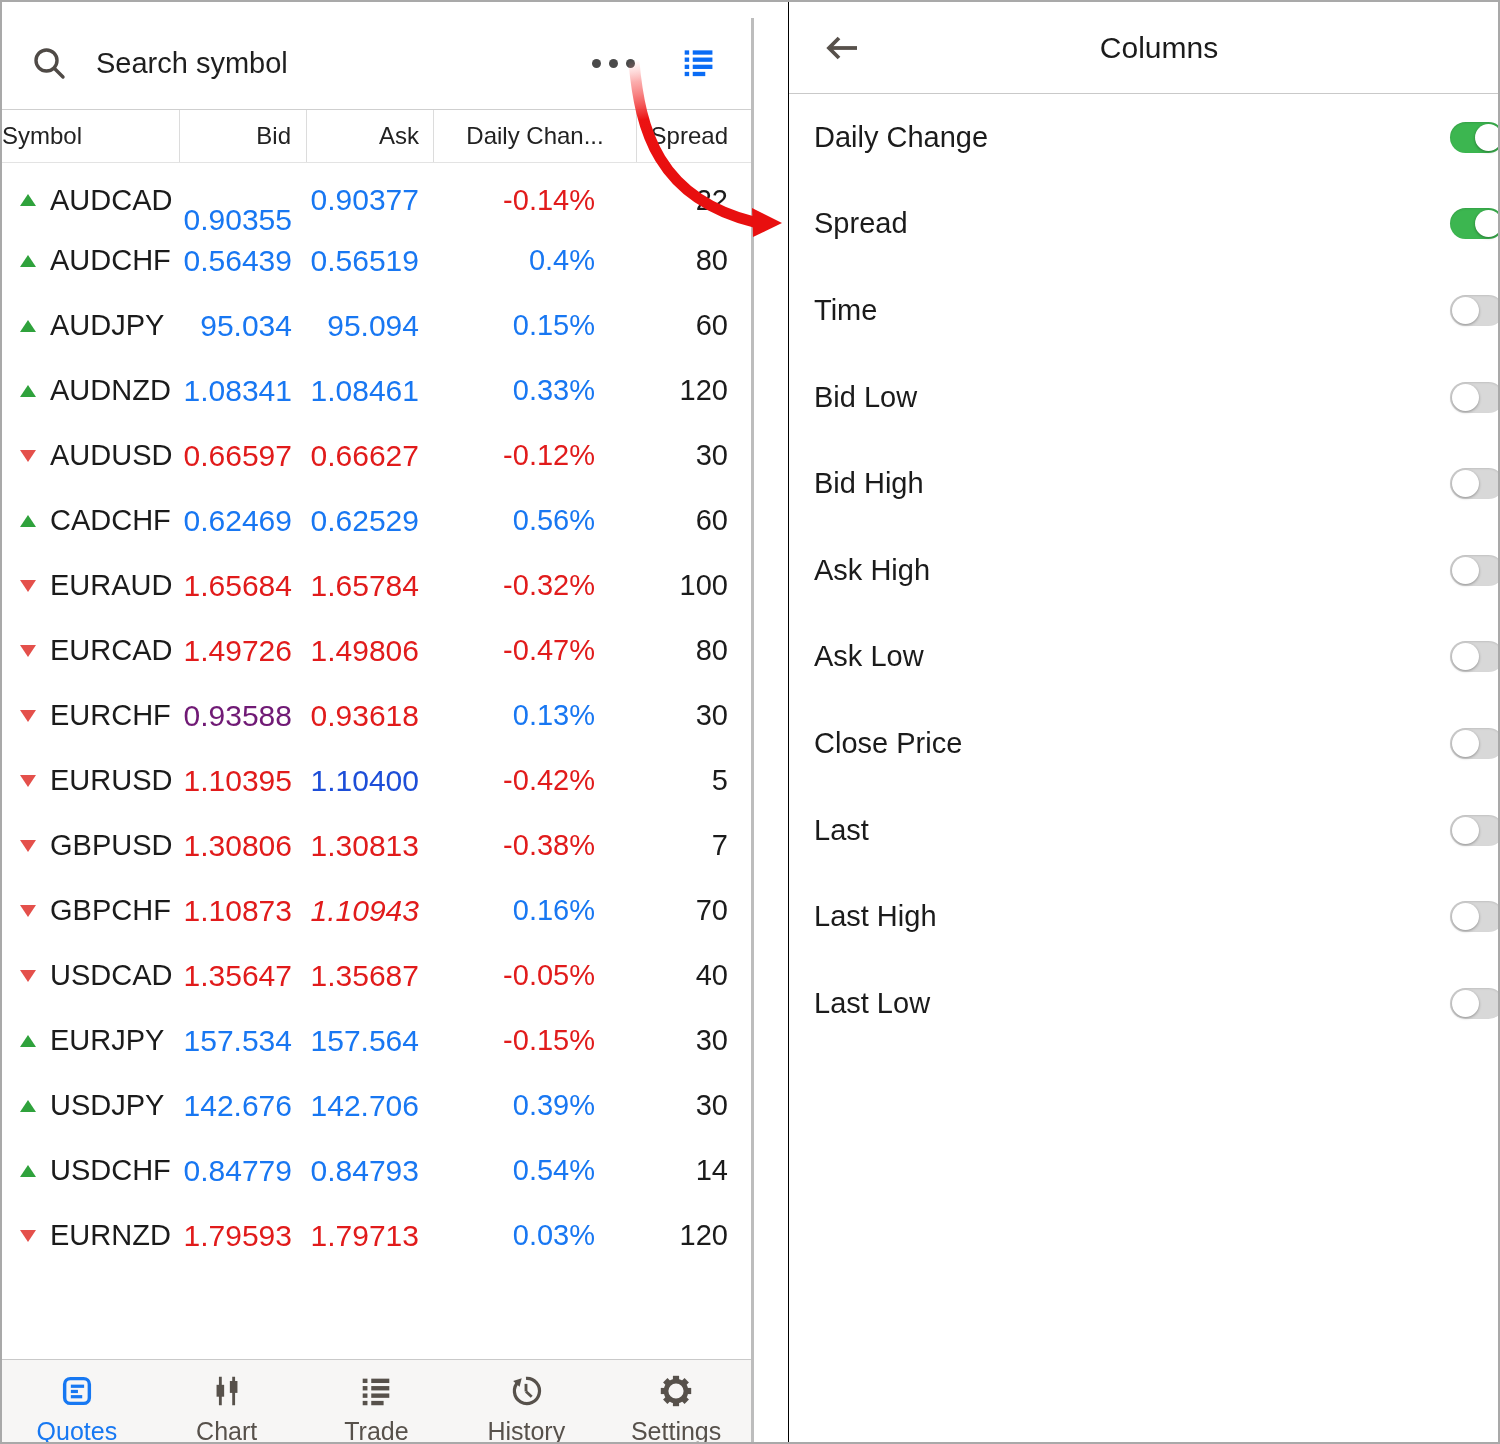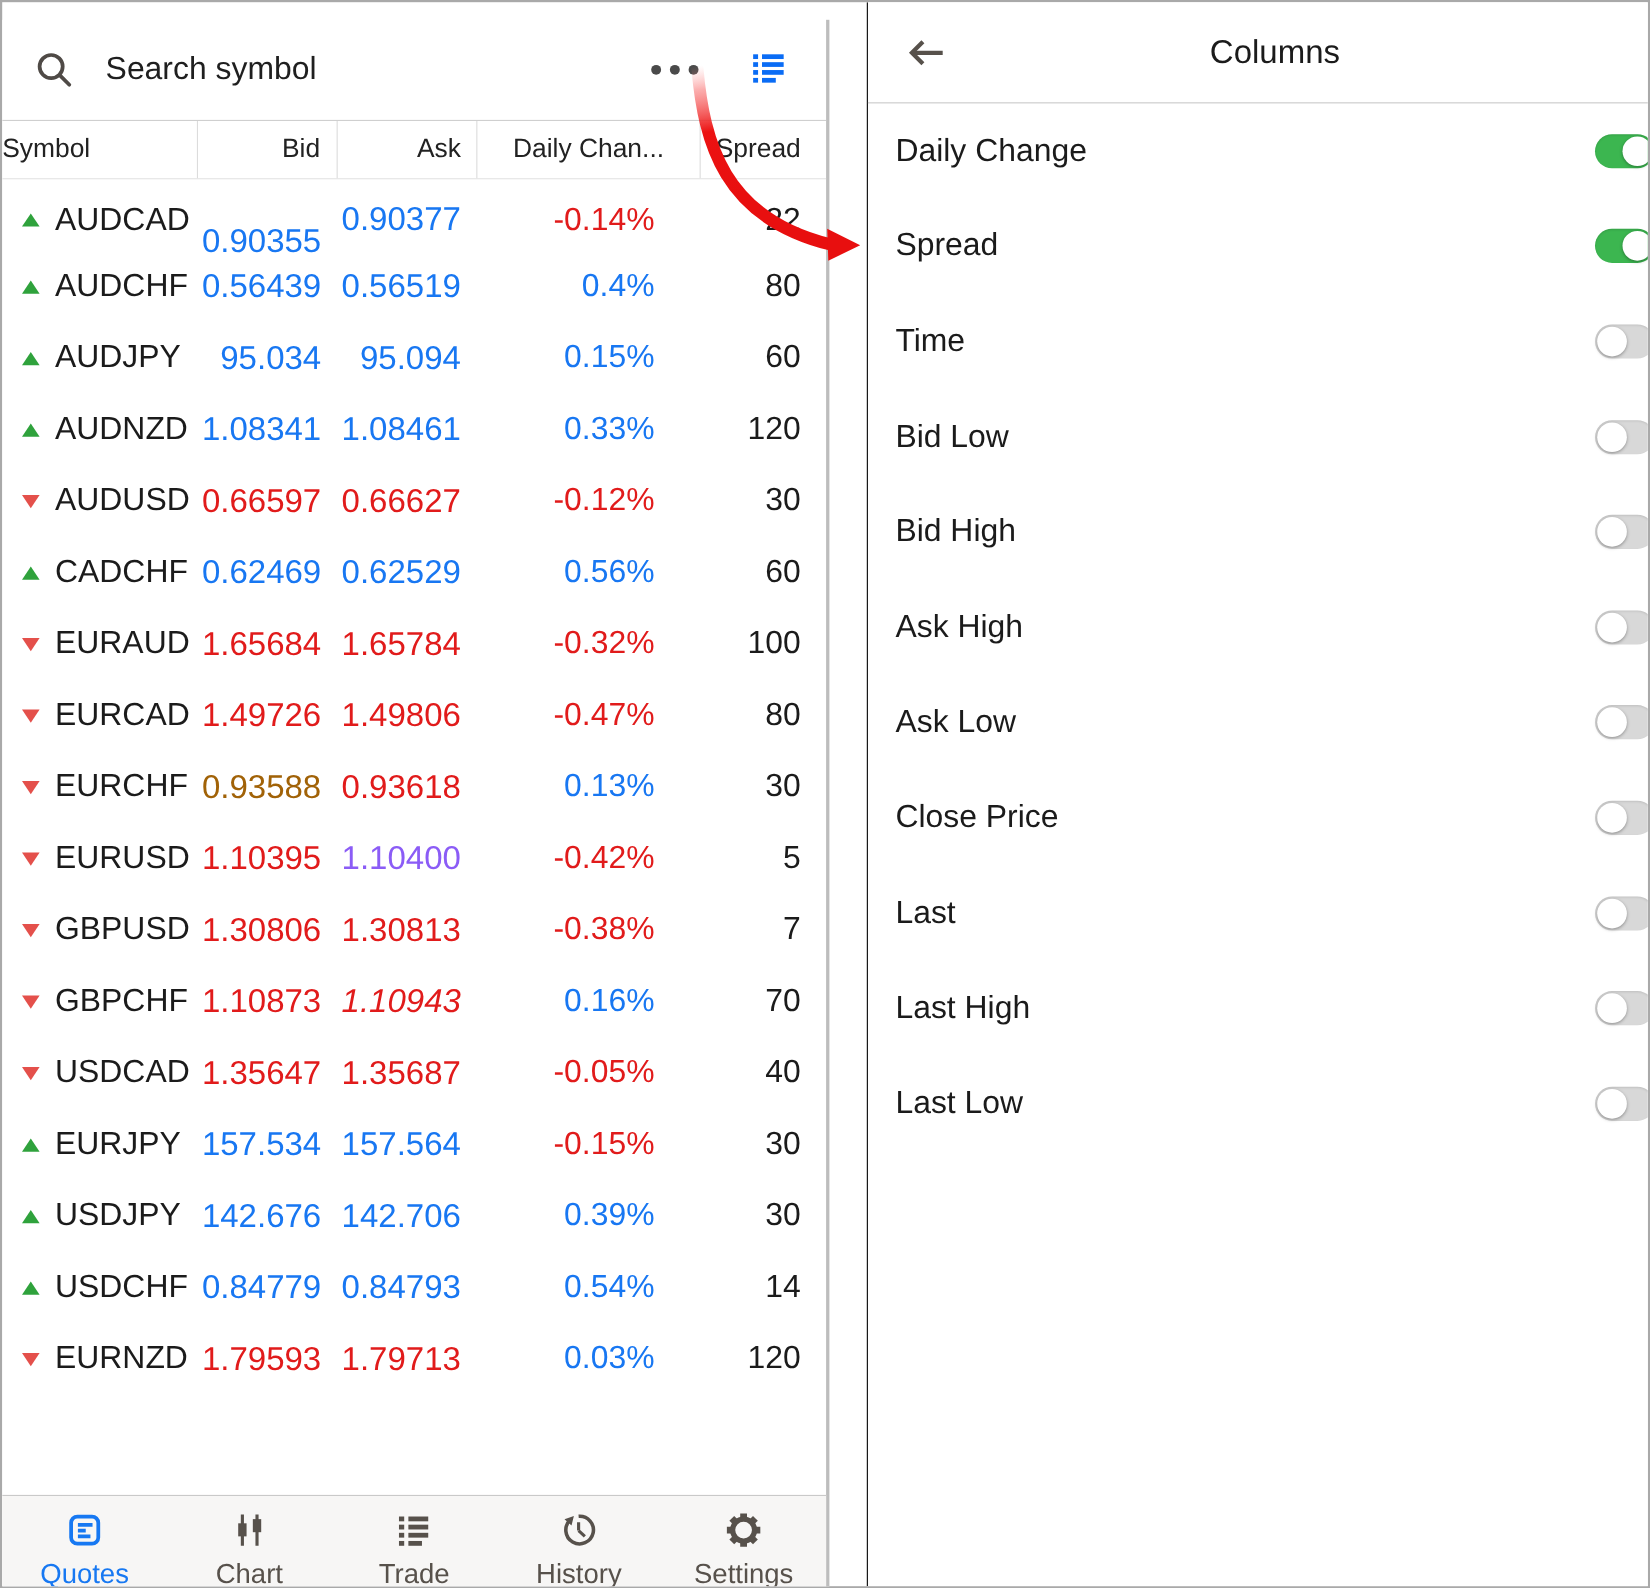--- a/index.html
+++ b/index.html
@@ -199,32 +199,32 @@
           <div class="cell num bid-cell" style="color: rgb(225, 27, 27);">1.49726</div>
           <div class="cell num ask-cell" style="color: rgb(225, 27, 27);">1.49806</div>
           <div class="cell num chg-cell" style="color: rgb(225, 27, 27);">-0.47%</div>
           <div class="cell num spr-cell">80</div>
         </div>
         <div class="row">
           <div class="cell sym-cell">
             <div class="tri down"></div>
             <div class="symname">EURCHF</div>
           </div>
-          <div class="cell num bid-cell" style="color: #a16207;">0.93588</div>
+          <div class="cell num bid-cell" style="color: #701a75;">0.93588</div>
           <div class="cell num ask-cell" style="color: rgb(225, 27, 27);">0.93618</div>
           <div class="cell num chg-cell" style="color: rgb(24, 119, 242);">0.13%</div>
           <div class="cell num spr-cell">30</div>
         </div>
         <div class="row">
           <div class="cell sym-cell">
             <div class="tri down"></div>
             <div class="symname">EURUSD</div>
           </div>
           <div class="cell num bid-cell" style="color: rgb(225, 27, 27);">1.10395</div>
-          <div class="cell num ask-cell" style="color: #8b5cf6;">1.10400</div>
+          <div class="cell num ask-cell" style="color: #1d4ed8;">1.10400</div>
           <div class="cell num chg-cell" style="color: rgb(225, 27, 27);">-0.42%</div>
           <div class="cell num spr-cell">5</div>
         </div>
         <div class="row">
           <div class="cell sym-cell">
             <div class="tri down"></div>
             <div class="symname">GBPUSD</div>
           </div>
           <div class="cell num bid-cell" style="color: rgb(225, 27, 27);">1.30806</div>
           <div class="cell num ask-cell" style="color: rgb(225, 27, 27);">1.30813</div>

